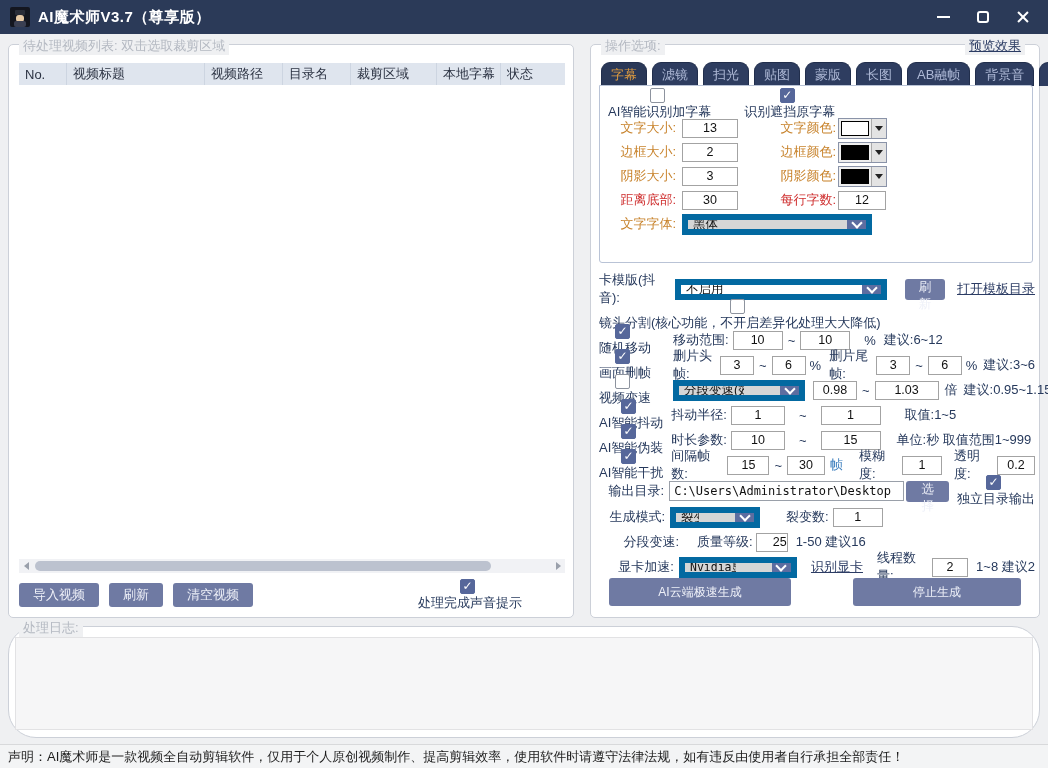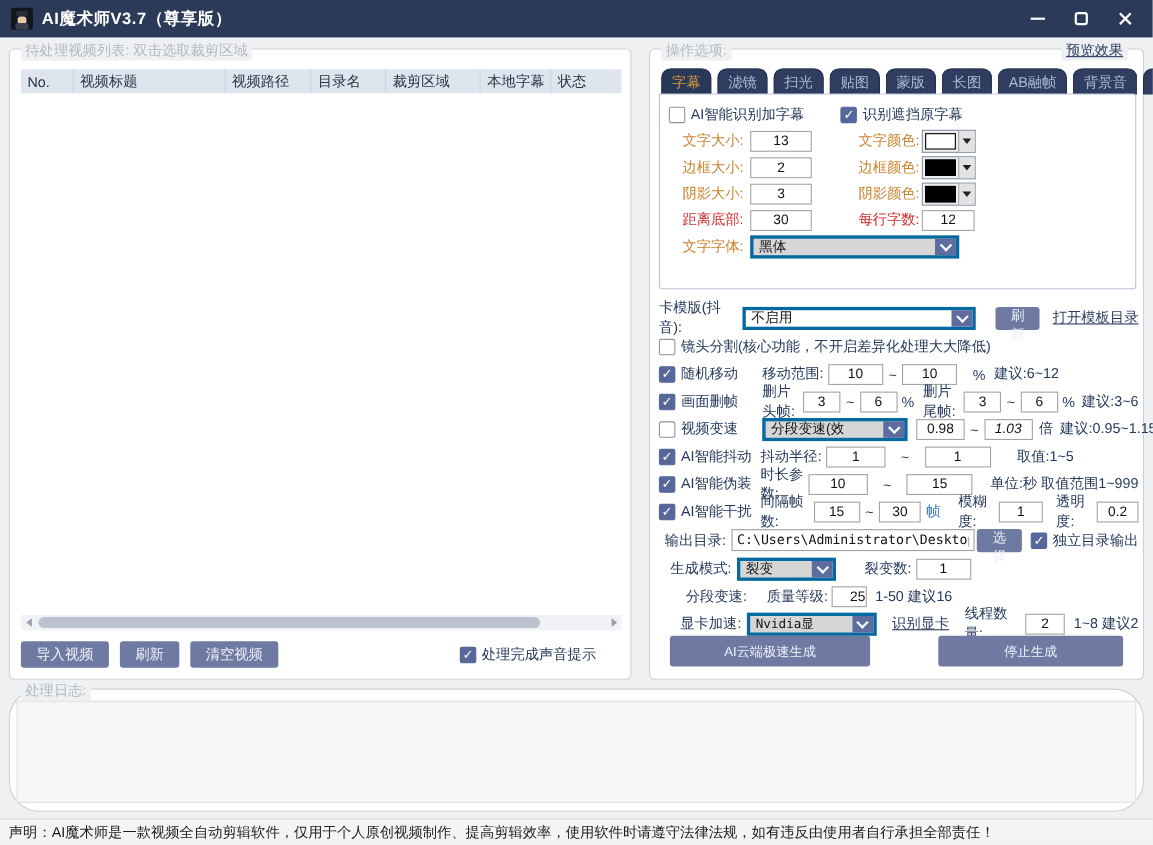--- a/index.html
+++ b/index.html
@@ -56,21 +56,21 @@
   .btn.big { height:28px; font-size:12px; margin:0; }
 
   
   .cb { display:inline-flex; width:15px; height:15px; border:1px solid #8d939e; background:#fff;
     border-radius:2px; margin-right:5px; align-items:center; justify-content:center;
     color:#fff; font-size:12px; flex:none; }
   .cb.on { background:#56679a; border-color:#56679a; }
   .cb.on::after { content:"✓"; font-weight:bold; line-height:1; }
 
   
-  .dd { display:inline-flex; height:21px; border:3px solid #0369a1; background:#d6d6d6; flex:none;gap:36px; }
+  .dd { display:inline-flex; height:21px; border:6px solid #0369a1; background:#d6d6d6; flex:none;gap:36px; }
   .dd .ddt { flex:1; display:flex; align-items:center; padding:0 5px; font-size:12.5px;
     color:#111; white-space:nowrap; overflow:hidden; }
   .dd.white { background:#ffffff; }
   .dd .dda { width:19px; background:#5d6da0; display:flex; align-items:center; justify-content:center; flex:none; }
   .dd .dda::after { content:""; width:6px; height:6px; border-left:2px solid #fff; border-bottom:2px solid #fff;
     transform:rotate(-45deg); margin-bottom:3px; }
   .mono { font-family:"DejaVu Sans Mono","Liberation Mono",monospace; }
 
   
   .cc { display:inline-flex; height:21px; border:1px solid #8a93a8; background:#efefef; align-items:center; flex:none; }
@@ -97,21 +97,21 @@
   .plab { width:76px; text-align:right; font-size:13px; }
   .orange { color:#c8832c; }
   .red { color:#cf2f2f; }
   .navy { color:#26395c; }
   .blue { color:#3a7dbd; }
   .preview-link, .ulink { color:#2c3c64; text-decoration:underline; font-size:13px; white-space:nowrap; }
   .preview-link { position:absolute; top:-8px; right:14px; background:#eff0f2; padding:0 4px; }
 
   .orow { position:absolute; left:8px; width:436px; height:22px; display:flex; align-items:center; font-size:13px; }
   .tilde { margin:0 5px; color:#26395c; }
-  .cblab { display:flex; align-items:center; white-space:nowrap; }
+  .cblab { display:flex; align-items:center; white-space:nowrap;flex-direction:column; }
   .hint { white-space:nowrap; }
 
   
   .loginner { position:absolute; left:6px; top:10px; right:6px; bottom:7px;
     background:#f6f6f7; border:1px solid #e2e2e4; }
   .footer { position:absolute; left:0; top:744px; width:1048px; height:24px;
     border-top:1px solid #d8d9db; background:#f3f4f5; display:flex; align-items:center;
     padding-left:8px; font-size:13px; color:#1c1c1c; white-space:nowrap; }
 </style>
 </head>
@@ -288,21 +288,21 @@
     <span class="cblab">
       <span class="cb"></span>
       <span class="navy">视频变速</span>
     </span>
     <span class="dd" style="width:132px; margin-left:22px">
       <span class="ddt">分段变速(效率优</span>
       <span class="dda"></span>
     </span>
     <input class="num" style="width: 44px; margin-left: 8px;" value="0.98">
     <span class="tilde">~</span>
-    <input class="num" style="width: 44px; font-style: italic;" value="1.03">
+    <input class="num" style="width: 64px;" value="1.03">
     <span class="navy" style="margin-left:6px">倍</span>
     <span class="navy hint" style="margin-left:6px">建议:0.95~1.15</span>
   </div>
 
   <div class="orow" style="top:359px">
     <span class="cblab">
       <span class="cb on"></span>
       <span class="navy">AI智能抖动</span>
     </span>
     <span class="navy" style="margin-left:8px">抖动半径:</span>

